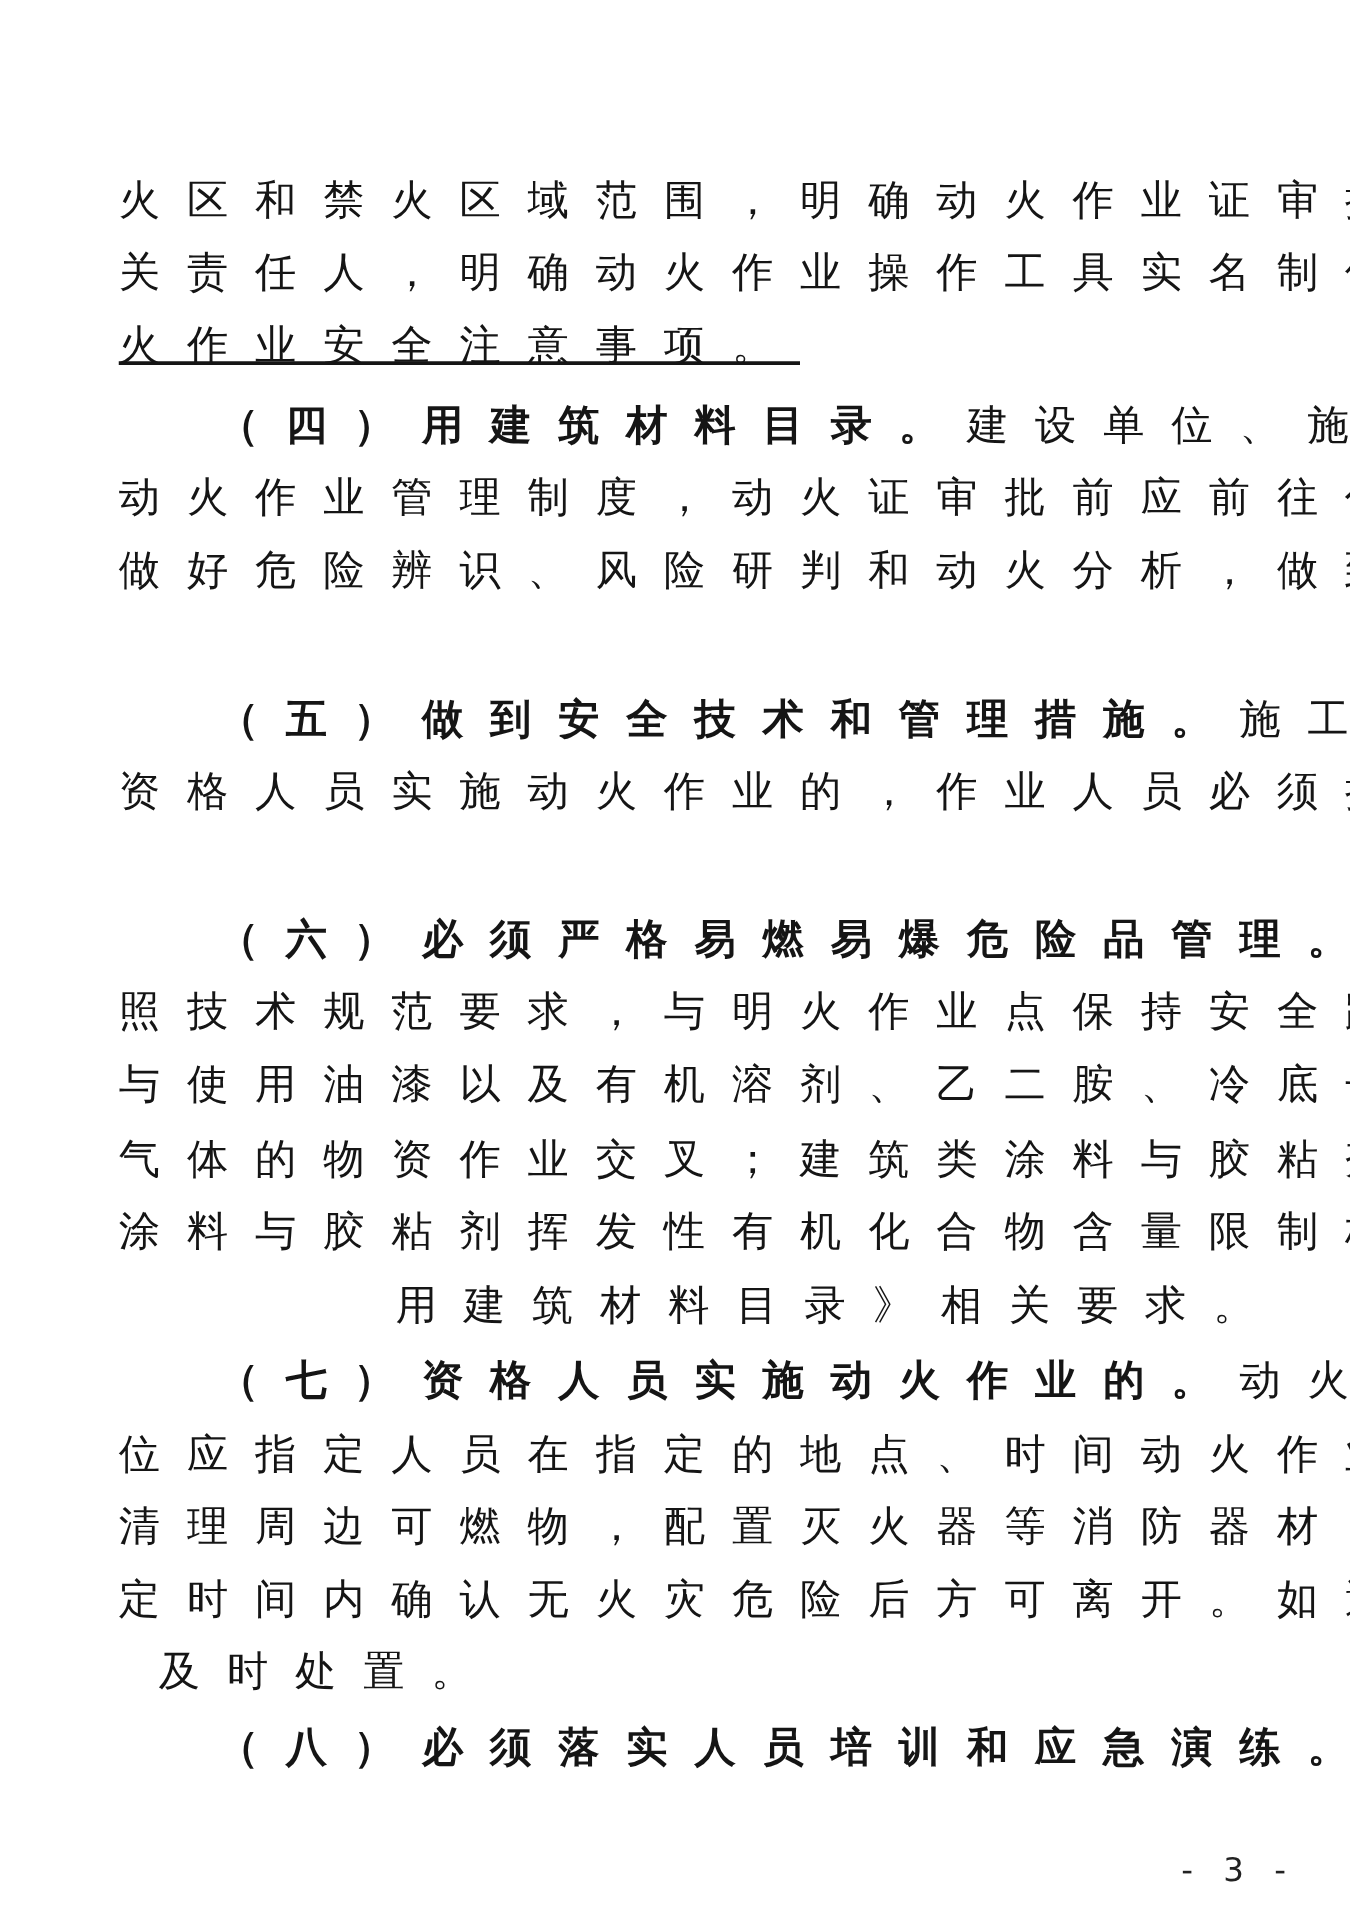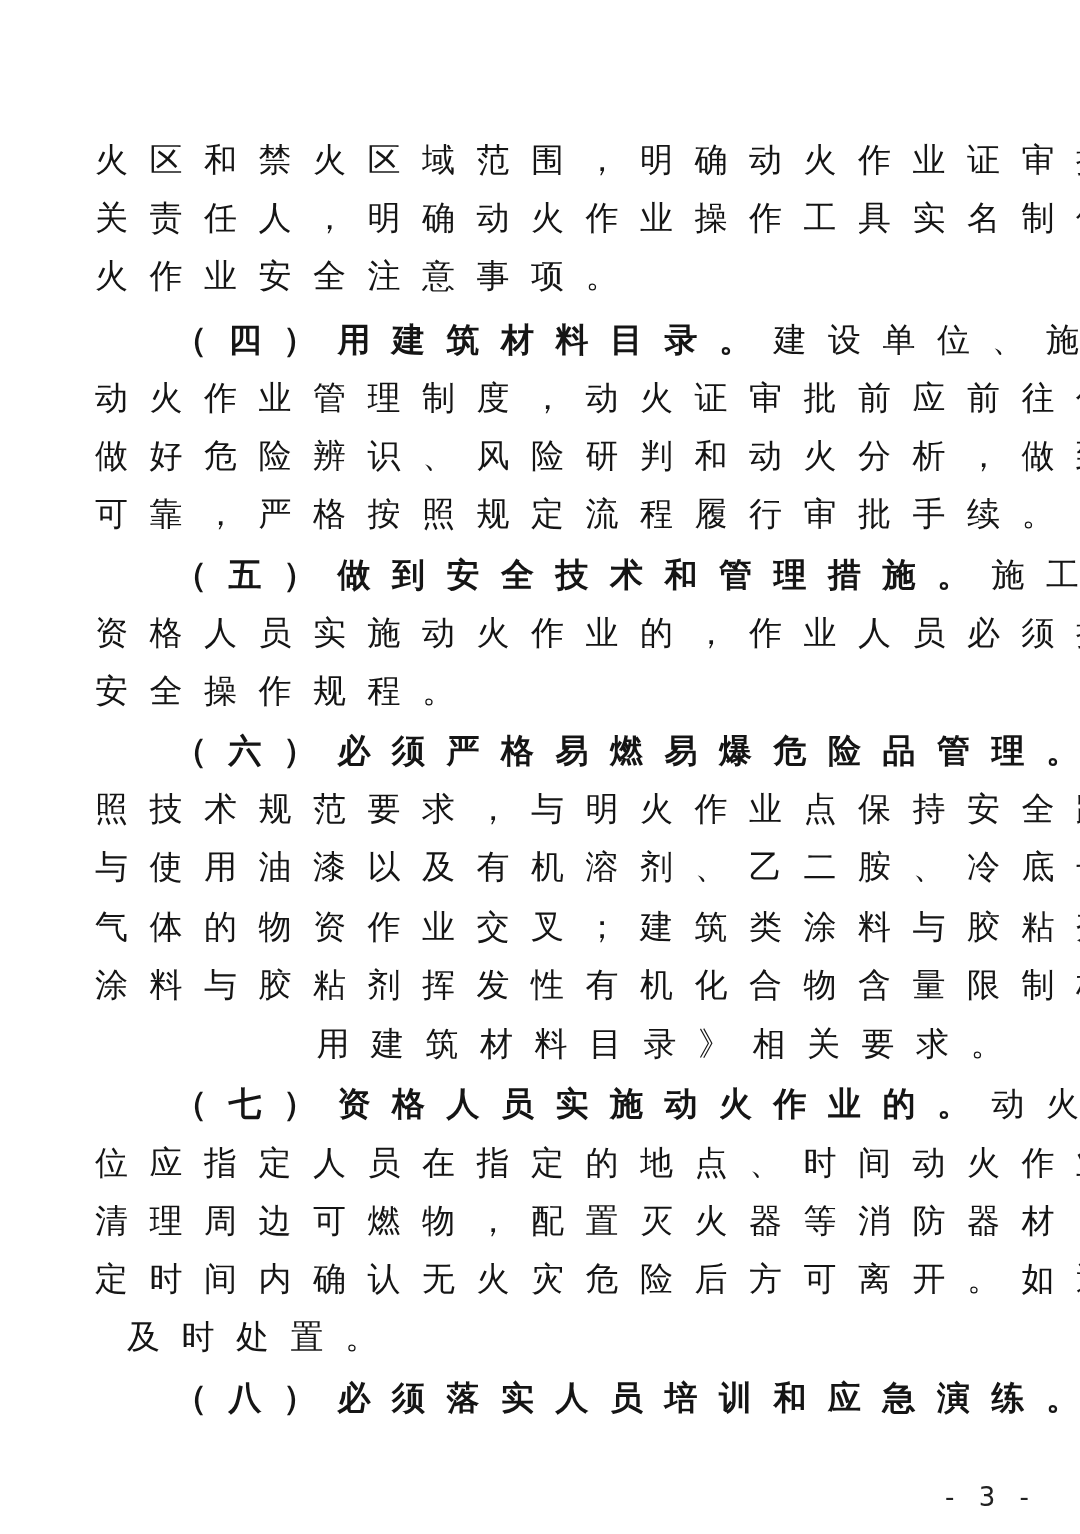--- a/index.html
+++ b/index.html
@@ -50,30 +50,28 @@
     color: #222222;
   }
 </style>
 </head>
 <body>
 
 <div class="page">
 
   <div class="line" style="top:131px;">火区和禁火区域范围，明确动火作业证审批部门、审批流程和相</div>
   <div class="line" style="top:189px;">关责任人，明确动火作业操作工具实名制使用管理人员，以及动</div>
-  <div class="line" style="top:247px;">火作业安全注意事项。</div>
+  <div class="line" style="top:247px;text-decoration:underline;">火作业安全注意事项。</div>
 
   <div class="line indent" style="top:311px;"><span class="heading">（四）用建筑材料目录。</span><span>建设单位、施工单位应严格落实</span></div>
   <div class="line" style="top:369px;">动火作业管理制度，动火证审批前应前往作业点进行安全核查，</div>
   <div class="line" style="top:427px;">做好危险辨识、风险研判和动火分析，做到安全技术和管理措施</div>
-  <div class="line" style="top:485px;">可靠，严格按照规定流程履行审批手续。</div>
 
   <div class="line indent" style="top:546px;"><span class="heading">（五）做到安全技术和管理措施。</span><span>施工作业需要聘用具有相应</span></div>
   <div class="line" style="top:604px;">资格人员实施动火作业的，作业人员必须持证上岗，并严格遵守</div>
-  <div class="line" style="top:662px;">安全操作规程。</div>
 
   <div class="line indent" style="top:722px;"><span class="heading">（六）必须严格易燃易爆危险品管理。</span></div>
   <div class="line" style="top:780px;">照技术规范要求，与明火作业点保持安全距离；明火作业时严禁</div>
   <div class="line" style="top:838px;">与使用油漆以及有机溶剂、乙二胺、冷底子油等易挥发产生易燃</div>
   <div class="line" style="top:898px;">气体的物资作业交叉；建筑类涂料与胶粘剂选用应符合《建筑类</div>
   <div class="line" style="top:956px;">涂料与胶粘剂挥发性有机化合物含量限制标准》《北京市禁止使</div>
   <div class="line" style="top:1015px;text-align:right;">用建筑材料目录》相关要求。</div>
 
   <div class="line indent" style="top:1075px;"><span class="heading">（七）资格人员实施动火作业的。</span><span>动火作业期间，施工单</span></div>
   <div class="line" style="top:1134px;">位应指定人员在指定的地点、时间动火作业，并落实看护措施，</div>

